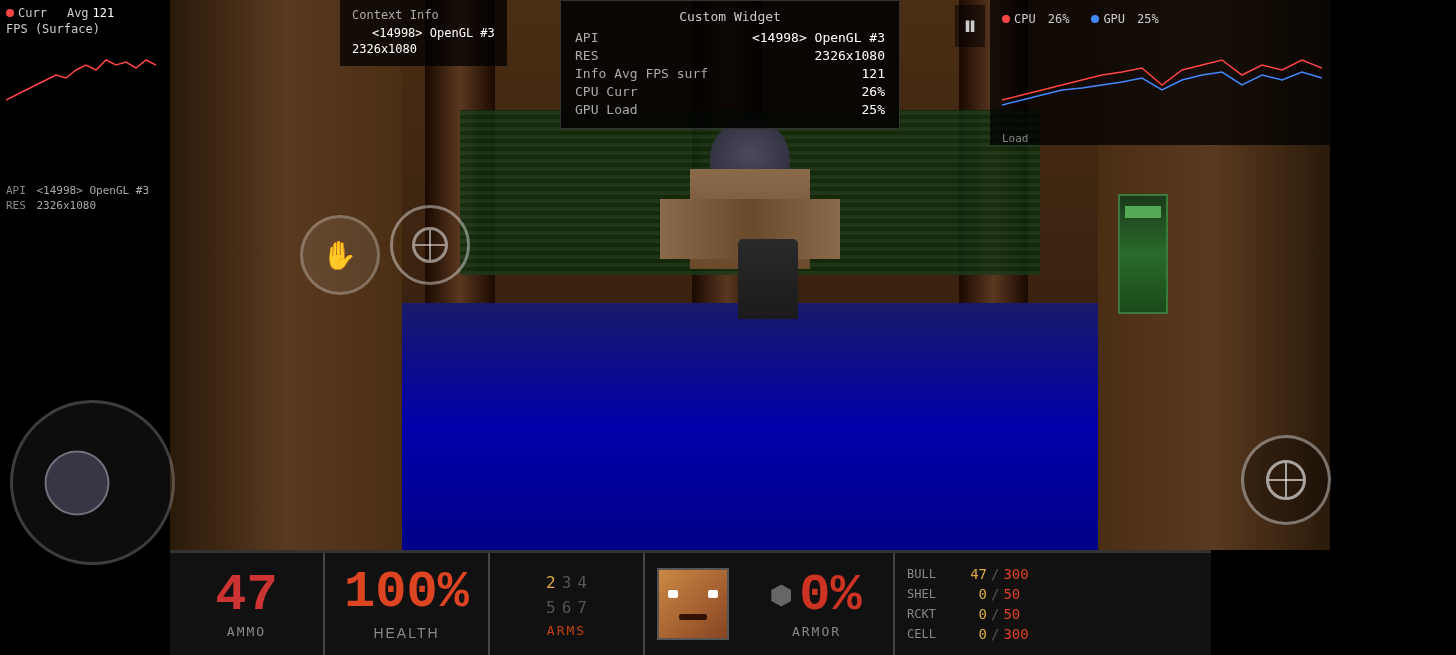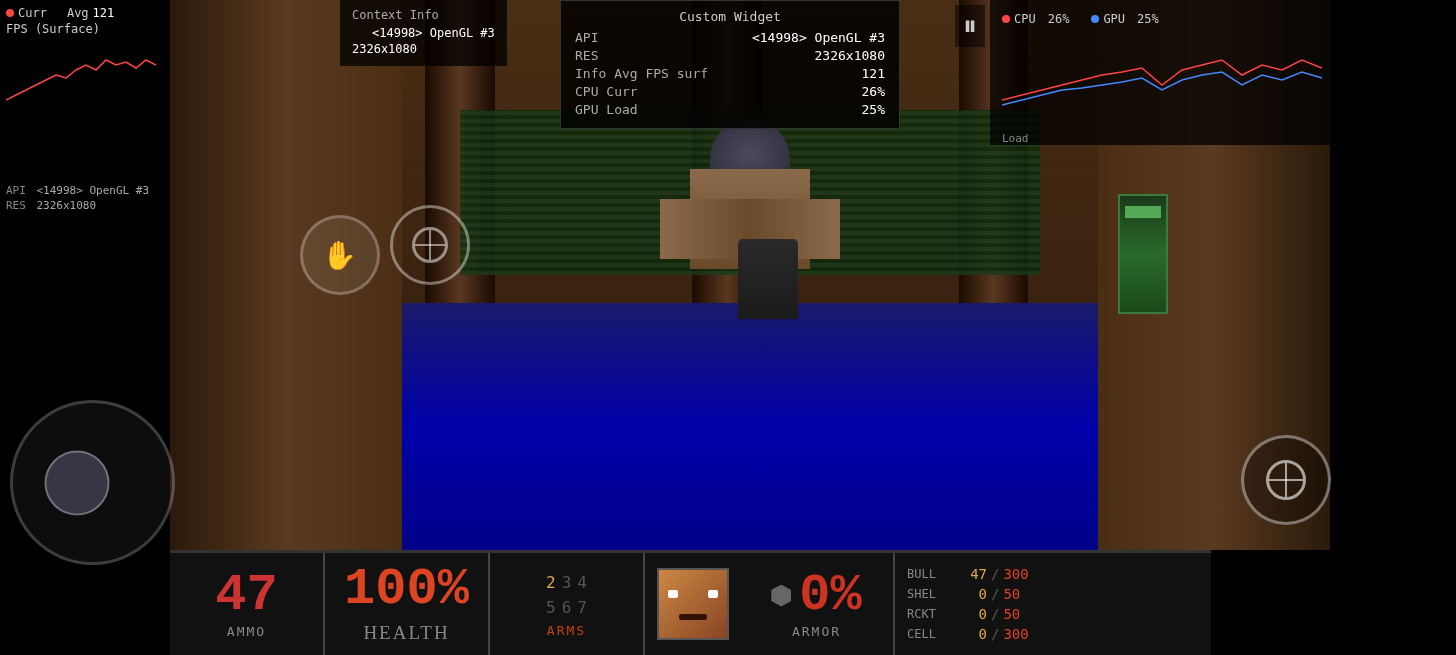--- a/index.html
+++ b/index.html
@@ -199,23 +199,23 @@
       background: #111;
     }
     .hud-health .health-value {
       font-size: 52px;
       font-weight: bold;
       color: #dd4422;
       font-family: 'Courier New', monospace;
       line-height: 1;
     }
     .hud-health .health-label {
-      font-size: 19px;
+      font-size: 14px;
       color: #888;
-      font-family: Liberation Serif, serif;
+      font-family: Liberation Sans, sans-serif;
       letter-spacing: 2px;
       margin-top: 6px;
     }
 
     
     .hud-arms {
       width: 155px;
       background: #111;
     }
     .arms-grid {

